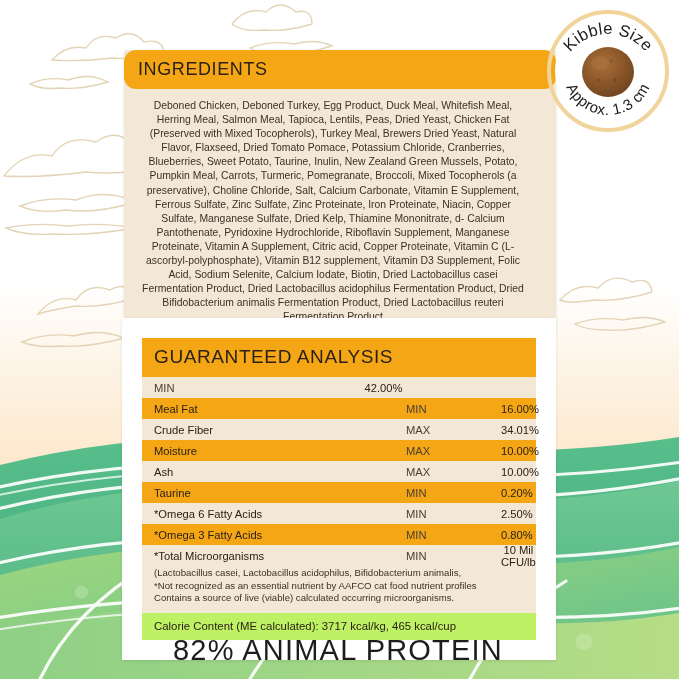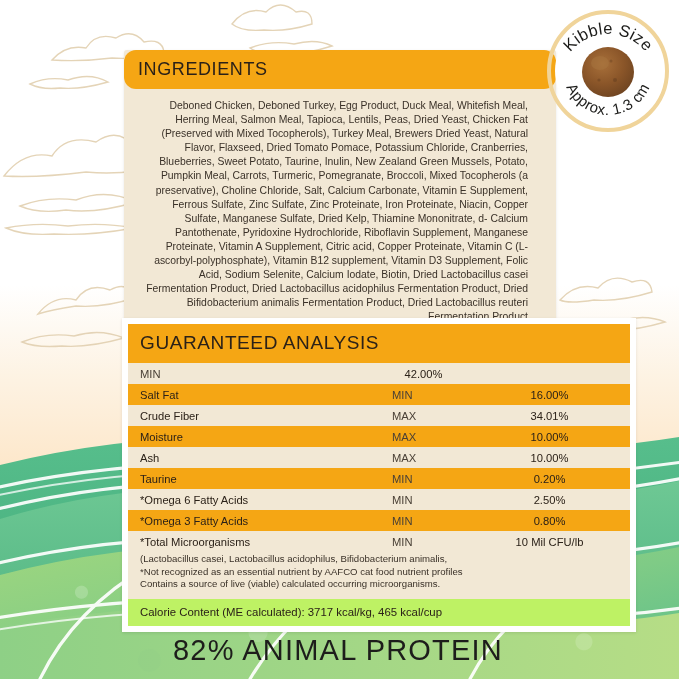--- a/index.html
+++ b/index.html
@@ -73,31 +73,31 @@
     letter-spacing: .6px;
     padding: 9px 0 9px 14px;
     font-weight: 400;
     border-radius: 12px;
   }
   .ingredients-body {
     padding: 10px 28px 14px 14px;
     color: #3a3128;
     font-size: 10.4px;
     line-height: 14.1px;
-    text-align: right;
+    text-align: center;
   }
 
   
   .ga-panel {
     position: absolute;
     left: 122px;
     top: 318px;
-    width: 514px;
+    width: 434px;
     background: #ffffff;
-    padding: 6px;
+    padding: 20px;
     box-sizing: border-box;
     box-shadow: 0 1px 3px rgba(0,0,0,.10);
   }
   .ga-head {
     background: #f5a614;
     color: #2b2118;
     font-size: 19px;
     letter-spacing: .6px;
     padding: 8px 0 9px 12px;
   }
@@ -230,21 +230,21 @@
 
   <div class="ga-panel">
     <div class="ga-head">GUARANTEED ANALYSIS</div>
 
     <div class="ga-rows">
       <div class="ga-row odd">
         <span class="lim">MIN</span>
         <span class="val">42.00%</span>
       </div>
       <div class="ga-row even">
-        <span class="nm">Salt Fat</span>
+        <span class="nm">Meal Fat</span>
         <span class="lim">MIN</span>
         <span class="val">16.00%</span>
       </div>
       <div class="ga-row odd">
         <span class="nm">Crude Fiber</span>
         <span class="lim">MAX</span>
         <span class="val">34.01%</span>
       </div>
       <div class="ga-row even">
         <span class="nm">Moisture</span>

